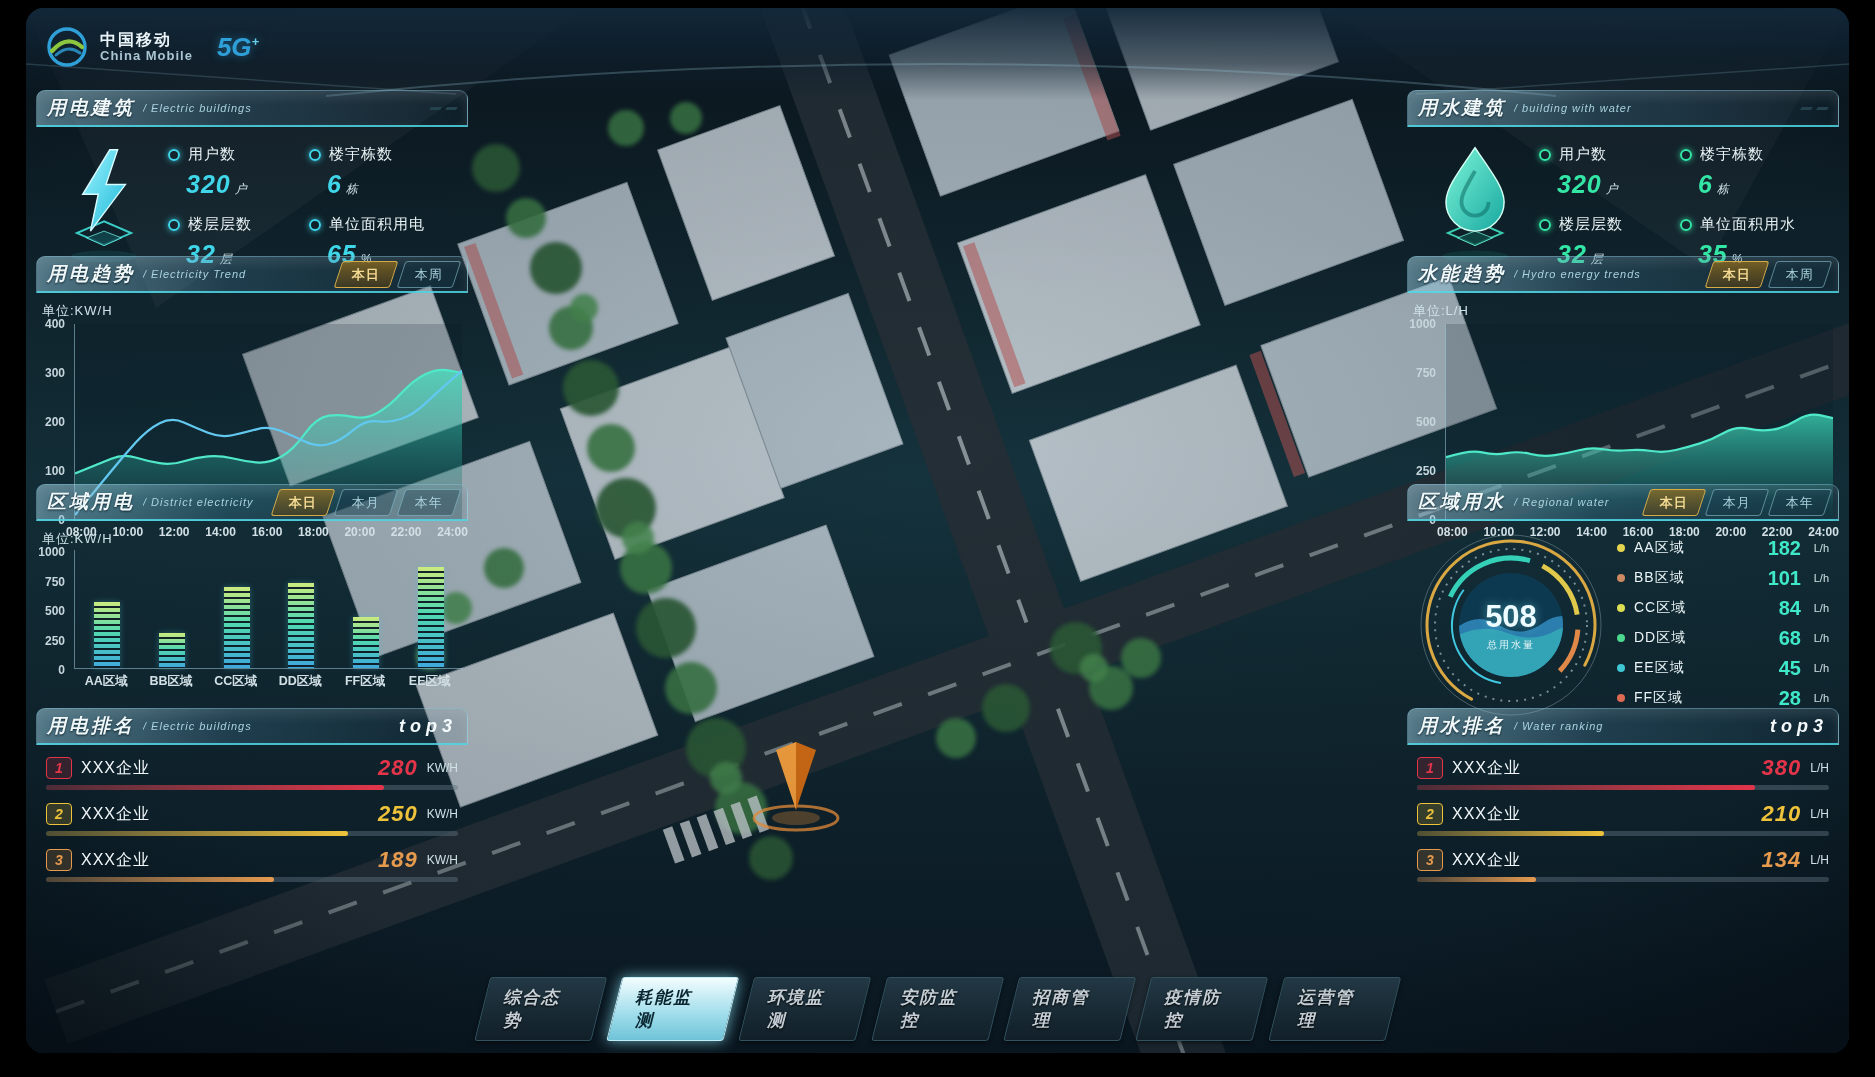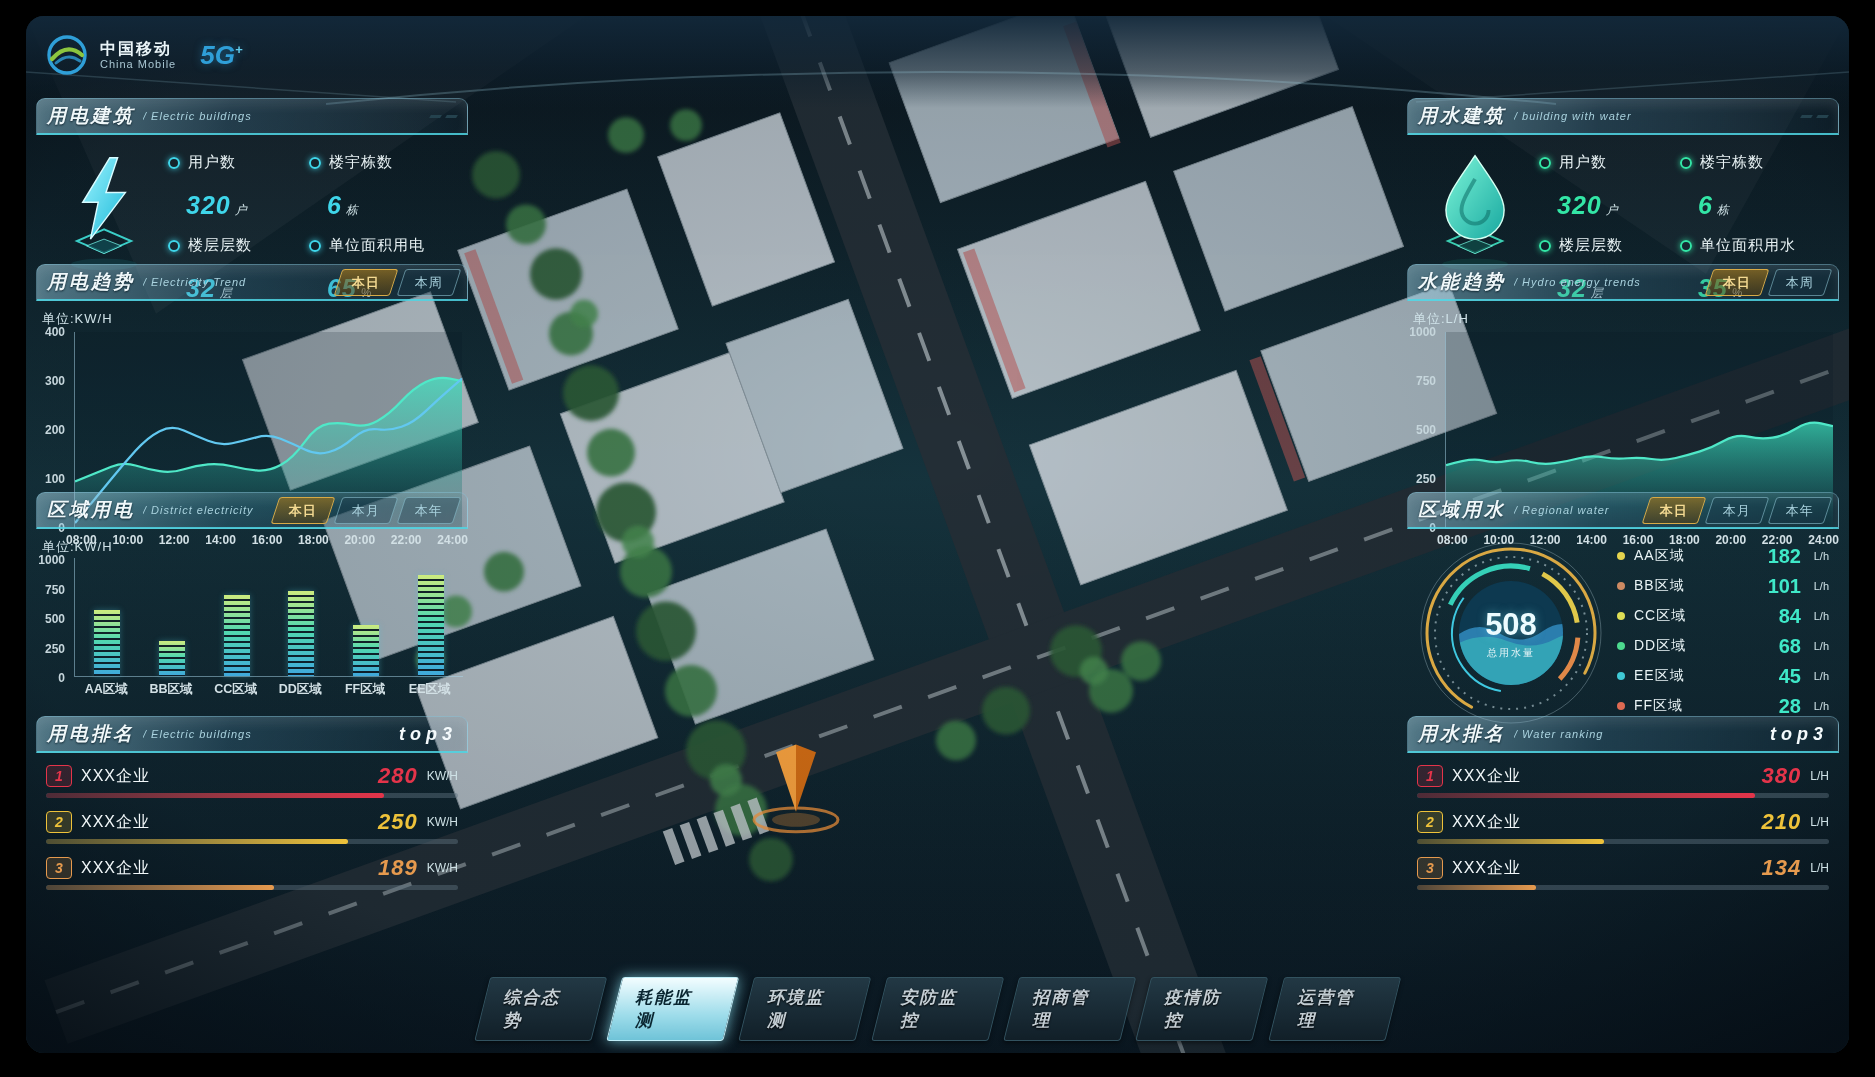--- a/index.html
+++ b/index.html
@@ -1,27 +1,27 @@
 <!DOCTYPE html>
 <html><head>
 <meta charset="utf-8">
 <style>
   html,body{margin:0;padding:0;background:#000;width:1875px;height:1077px;overflow:hidden;
     font-family:"Liberation Sans",sans-serif;-webkit-font-smoothing:antialiased;}
   .screen{position:absolute;left:26px;top:8px;right:26px;bottom:24px;border-radius:18px;overflow:hidden;
-    background:linear-gradient(160deg,#0c1922 0%,#123039 45%,#0c1c26 100%);margin-top:8px;}
+    background:linear-gradient(160deg,#0c1922 0%,#123039 45%,#0c1c26 100%);}
   .scene-svg{position:absolute;inset:0;width:100%;height:100%;}
   
   .topbar{position:absolute;left:0;top:0;right:0;height:92px;
     background:linear-gradient(180deg,rgba(18,40,58,.95) 0%,rgba(14,32,46,.55) 60%,rgba(14,32,46,0) 100%);}
   .swoosh{position:absolute;left:0;top:0;width:100%;height:92px;}
   .logo-block{position:absolute;left:18px;top:16px;display:flex;align-items:center;gap:10px;}
   .logo-txt{display:flex;flex-direction:column;line-height:1.1;}
   .brand-cn{font-size:16px;font-weight:bold;color:#eaf4f8;letter-spacing:2px;}
-  .brand-en{font-size:11px;color:#a9c6d2;letter-spacing:1px;}
+  .brand-en{font-size:13px;color:#a9c6d2;letter-spacing:1px;font-weight:bold;}
   .badge-5g{margin-left:14px;font-size:26px;font-weight:bold;font-style:italic;color:#2f9fd8;
     text-shadow:0 0 8px rgba(47,159,216,.5);}
   .badge-plus{font-size:13px;font-weight:bold;color:#63cdec;vertical-align:super;}
   .page-title{position:absolute;left:0;right:0;top:24px;text-align:center;font-size:31px;font-weight:800;
     color:#f4f8fa;letter-spacing:5px;text-shadow:0 2px 2px rgba(0,0,0,.7),0 0 18px rgba(120,200,230,.25);}
   
   .panel{position:absolute;width:432px;}
   .col-l{left:10px;} .col-r{left:1381px;}
   .ph{position:relative;height:34px;display:flex;align-items:center;padding:0 10px;border-radius:9px 9px 0 0;
     background:linear-gradient(100deg,rgba(150,205,225,.50) 0%,rgba(70,125,155,.30) 45%,rgba(30,65,90,.12) 100%);
@@ -39,21 +39,21 @@
   .tabs{display:flex;}
   .tab{margin-left:7px;padding:3px 13px;border:1px solid rgba(150,205,220,.55);border-radius:3px;
     transform:skewX(-18deg);background:rgba(25,55,72,.35);cursor:pointer;}
   .tab span{display:inline-block;transform:skewX(18deg);font-size:13px;color:#a9d2de;letter-spacing:1px;}
   .tab.active{border-color:#d8aa46;background:linear-gradient(180deg,rgba(150,110,25,.7),rgba(95,65,12,.5));}
   .tab.active span{color:#f4da92;font-weight:bold;}
   
   .pb-body{display:flex;padding:10px 4px 0 6px;}
   .big-icon{width:126px;height:132px;flex:none;}
   .stats-grid{flex:1;display:grid;grid-template-columns:1fr 1.15fr;grid-row-gap:16px;grid-column-gap:6px;padding-top:8px;}
-  .stat{display:flex;flex-direction:column;gap:19px;}
+  .stat{display:flex;flex-direction:column;gap:6px;}
   .stat-top{display:flex;align-items:center;gap:8px;}
   .stat-bullet{width:8px;height:8px;border-radius:50%;border:2px solid #3fd6ea;flex:none;
     box-shadow:0 0 6px rgba(63,214,234,.8);}
   .panel.acc-green .stat-bullet{border-color:#33e6a6;box-shadow:0 0 6px rgba(51,230,166,.8);}
   .stat-label{font-size:15px;color:#e8f2f4;letter-spacing:1px;}
   .stat-value-row{padding-left:18px;font-style:italic;}
   .stat-value{font-size:25px;font-weight:bold;color:#3fd6ea;letter-spacing:1px;}
   .panel.acc-green .stat-value{color:#33e6a6;}
   .stat-unit{font-size:12px;color:#cfe2e6;margin-left:4px;}
   

